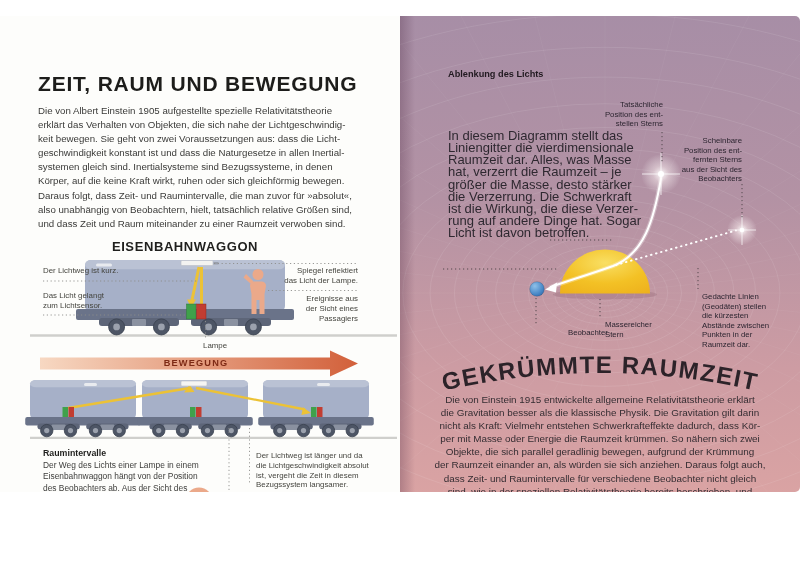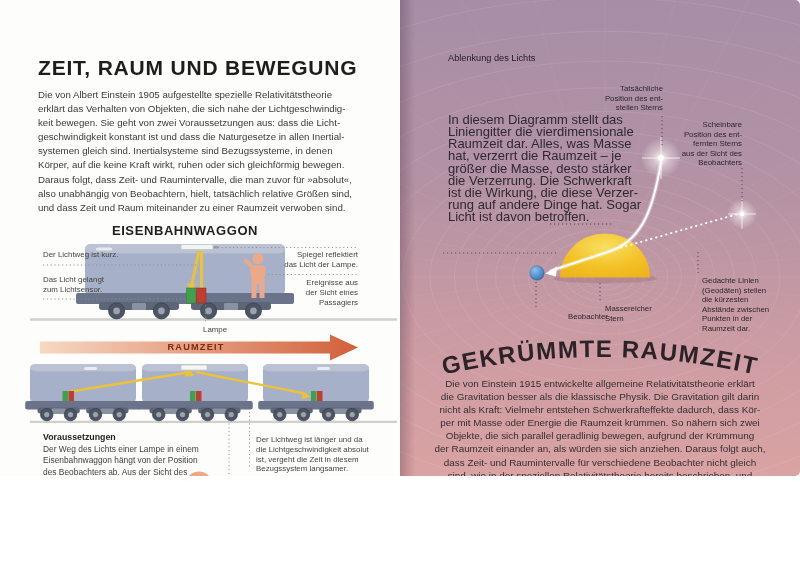--- a/index.html
+++ b/index.html
@@ -1,39 +1,39 @@
 <!DOCTYPE html>
 <html style="--light-beam: #ecc236; --sensor-green: #3fa14b; --lamp-red: #c23d31; --person-skin: #eba98a; --wagon-body: #a6b0c8; --wagon-chassis: #6a7389; --movement-arrow-start: #f7d8c2; --movement-arrow-end: #d2603a; --movement-text: #7e2a15; --page-gradient-top: #a78ea6; --page-gradient-bottom: #e3a8a3; --star-dome-yellow: #f3c125; --observer-blue: #3a7cc0; --footer-left-text: #8f8f8d; --footer-right-text: #6e5a61;"><head>
 <meta charset="utf-8">
 <style>
   html,body{margin:0;padding:0;background:#ffffff;}
   #stage{position:relative;width:800px;height:568px;overflow:hidden;
          font-family:"Liberation Sans","DejaVu Sans",sans-serif;background:#fff;}
-  .page{position:absolute;top:0;height:476px;overflow:hidden;}
+  .page{position:absolute;top:16px;height:476px;overflow:hidden;}
   #left-page{left:0;width:400px;background:#fdfdfb;}
   #right-page{left:400px;width:400px;border-radius:0 5px 5px 0;}
   .abs{position:absolute;white-space:pre-line;}
   .svg-layer{position:absolute;left:0;top:0;pointer-events:none;}
 
   
   .l-title{left:38px;top:56px;font-size:21px;font-weight:bold;letter-spacing:.8px;color:#1d1d1b;white-space:nowrap;}
   .l-intro{left:38px;top:88px;width:366px;font-size:9.7px;line-height:14.1px;color:#3a3a38;}
   .diagram-heading{font-weight:bold;font-size:13px;letter-spacing:.6px;color:#1f1f1d;}
   .lbl{font-size:7.9px;line-height:1.24;color:#45453f;}
   .ta-r{text-align:right;}
   .ctr{transform:translateX(-50%);}
   .bewegung{font-weight:bold;font-size:9.2px;letter-spacing:1.2px;color:var(--movement-text,#7e2a15);}
   .zd-head{left:43px;top:432px;font-size:8.8px;font-weight:bold;color:#1f1f1d;}
   .zd-body{left:43px;top:444px;font-size:8.4px;line-height:11.4px;color:#3d3d3b;}
   .footer{font-size:10px;letter-spacing:1.1px;white-space:nowrap;}
   .footer-left{left:26px;top:530px;color:var(--footer-left-text,#8f8f8d);}
   .footer-right{right:29px;top:530px;color:var(--footer-right-text,#6e5a61);text-align:center;}
 
   
-  .r-head{left:48px;top:53px;font-size:9.2px;font-weight:normal;color:#211a20;}
+  .r-head{left:48px;top:53px;font-size:9.2px;font-weight:bold;color:#211a20;}
   .r-intro{left:48px;top:66px;font-size:13px;line-height:12.15px;color:#2e2830;margin-top:48px;}
   .rlbl{font-size:7.8px;line-height:1.22;color:#2c2530;}
   .r-body{left:200px;top:377px;transform:translateX(-50%);text-align:center;
           font-size:9.9px;line-height:13.1px;color:#352d32;width:max-content;}
   .arc-title-svg{position:absolute;left:0;top:330px;pointer-events:none;}
   .arc-title-svg text{font-family:"Liberation Sans","DejaVu Sans",sans-serif;
           font-weight:bold;font-size:24px;letter-spacing:1.5px;fill:#2c2329;}
 </style>
 </head>
 <body>
@@ -184,23 +184,23 @@
     <div class="abs diagram-heading ctr" style="left:185px;top:223px;">EISENBAHNWAGGON</div>
     <div class="abs lbl" style="left:43px;top:250px;">Der Lichtweg ist kurz.</div>
     <div class="abs lbl" style="left:43px;top:275px;">Das Licht gelangt
 zum Lichtsensor.</div>
     <div class="abs lbl ta-r" style="right:42px;top:250px;">Spiegel reflektiert
 das Licht der Lampe.</div>
     <div class="abs lbl ta-r" style="right:42px;top:278px;">Ereignisse aus
 der Sicht eines
 Passagiers</div>
     <div class="abs lbl" style="left:203px;top:325px;">Lampe</div>
-    <div class="abs bewegung ctr" style="left:196px;top:341.5px;">RAUMZEIT</div>
-
-    <div class="abs zd-head">Voraussetzungen</div>
+    <div class="abs bewegung ctr" style="left:196px;top:341.5px;">BEWEGUNG</div>
+
+    <div class="abs zd-head">Raumintervalle</div>
     <div class="abs zd-body">Der Weg des Lichts einer Lampe in einem
 Eisenbahnwaggon hängt von der Position
 des Beobachters ab. Aus der Sicht des
 Beobachters am Bahnsteig ist das Licht
 länger unterwegs als für die
 Person im Zug.</div>
     <div class="abs lbl" style="left:256px;top:435px;">Der Lichtweg ist länger und da
 die Lichtgeschwindigkeit absolut
 ist, vergeht die Zeit in diesem
 Bezugssystem langsamer.</div>

